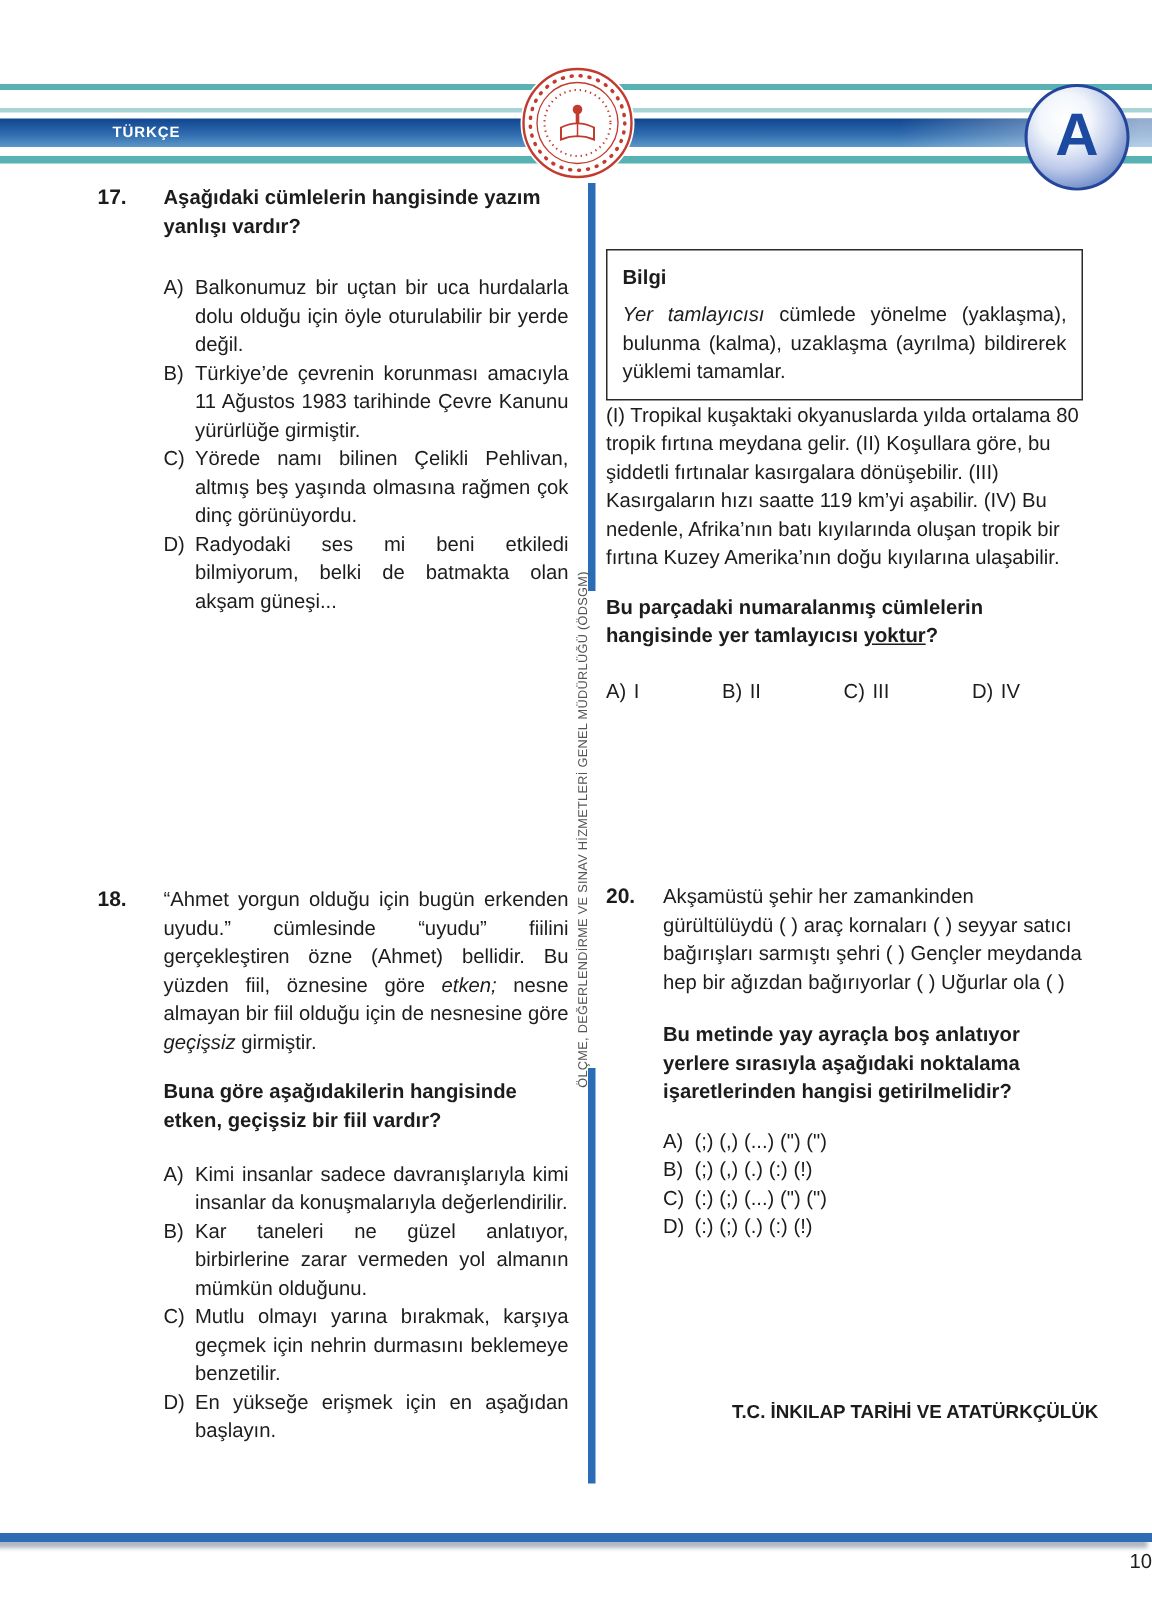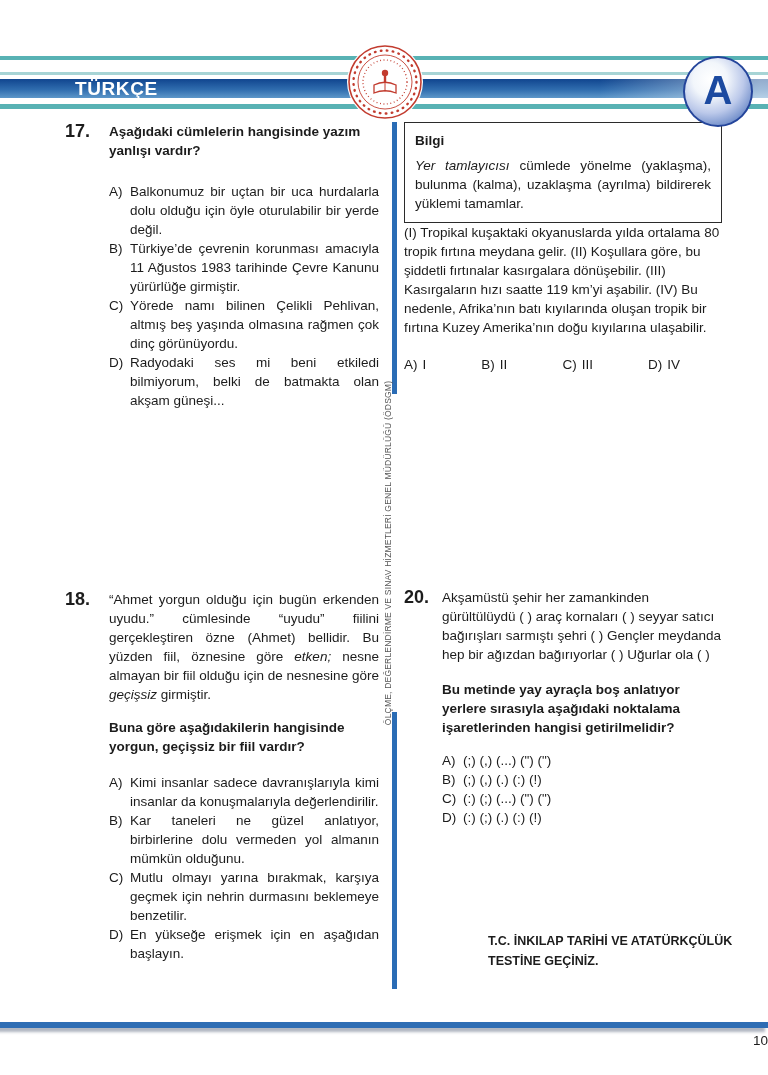--- a/index.html
+++ b/index.html
@@ -16,58 +16,58 @@
   .band {
     position:absolute; left:0; top:79px; width:768px; height:19px;
     background:linear-gradient(to bottom,#10458f 0%,#2f6cae 55%,#5d97c9 100%);
   }
   .band::after{
     content:''; position:absolute; inset:0;
     background:linear-gradient(to right, rgba(255,255,255,0) 78%, rgba(255,255,255,0.55) 99%);
   }
   .subject {
     position:absolute; left:75px; top:50%; transform:translateY(-50%);
-    color:#fff; font-weight:bold; font-size:19px; letter-spacing:0.6px; z-index:2;
+    color:#fff; font-weight:bold; font-size:10px; letter-spacing:0.6px; z-index:2;
   }
   .logo-wrap {
     position:absolute; left:347px; top:44px; width:76px; height:76px;
     background:#fff; border-radius:50%; z-index:5;
     display:flex; align-items:center; justify-content:center;
   }
   .badge {
     position:absolute; left:683px; top:56px; width:70px; height:71px; z-index:5;
     border-radius:50%; box-sizing:border-box; border:2px solid #24459b;
     background:radial-gradient(circle at 38% 32%, #ffffff 0%, #f2f6fb 28%, #bcc9ea 55%, #7390cb 78%, #3c5da8 100%);
     display:flex; align-items:center; justify-content:center;
   }
   .badge span { font-size:40px; font-weight:bold; color:#1c4aa0; line-height:1; margin-top:-3px; }
 
   
   .q { position:absolute; display:flex; font-size:13.5px; line-height:19px; }
-  .qnum { font-weight:bold; font-size:18px; flex:none; }
+  .qnum { font-weight:bold; font-size:14px; flex:none; }
   .qbody { flex:1; }
   #q17 { left:65px;  top:122px; width:314px; }
   #q18 { left:65px;  top:590px; width:314px; }
   #q19 { left:404px; top:122px; width:318px; }
   #q20 { left:404px; top:588px; width:318px; }
   #q17 .qnum, #q18 .qnum { width:44px; }
   #q19 .qnum, #q20 .qnum { width:38px; }
 
   .bold { font-weight:bold; }
   .justify { text-align:justify; }
   em { font-style:italic; }
   .uline { text-decoration:underline; }
 
   .opts { margin-top:22px; }
   .opts-tight { margin-top:17px; }
   .opt { display:flex; }
   .opt .ol { width:21px; flex:none; }
   .opt .ot { flex:1; }
 
-  .infobox { border:1.6px solid #2b2b2b; padding:8px 10px 9px 10px; }
+  .infobox { border:1.6px solid #2b2b2b; padding:8px 10px 9px 10px;margin-top:44px; }
   .infobox .t { font-weight:bold; margin-bottom:6px; }
 
   .para { }
   .qq { font-weight:bold; margin-top:14px; }
 
   .optrow { display:flex; justify-content:space-between; width:276px; margin-top:18px; }
   .optrow .item { display:flex; }
   .optrow .item .ot { margin-left:5px; }
 
   
@@ -151,29 +151,29 @@
       </div>
     </div>
   </div>
 
   <div class="q" id="q18">
     <div class="qnum">18.</div>
     <div class="qbody">
       <div class="justify">
         <span>“Ahmet yorgun olduğu için bugün erkenden uyudu.” cümlesinde “uyudu” fiilini gerçekleştiren özne (Ahmet) bellidir. Bu yüzden fiil, öznesine göre </span><em>etken;</em><span> nesne almayan bir fiil olduğu için de nesnesine göre </span><em>geçişsiz</em><span> girmiştir.</span>
       </div>
-      <div class="qq">Buna göre aşağıdakilerin hangisinde yorgun, geçişsiz bir fiil vardır?</div>
+      <div class="qq">Buna göre aşağıdakilerin hangisinde etken, geçişsiz bir fiil vardır?</div>
       <div class="opts opts-tight">
         <div class="opt">
           <span class="ol">A)</span>
           <span class="ot justify">Kimi insanlar sadece davranışlarıyla kimi insanlar da konuşmalarıyla değerlendirilir.</span>
         </div>
         <div class="opt">
           <span class="ol">B)</span>
-          <span class="ot justify">Kar taneleri ne güzel anlatıyor, birbirlerine dolu vermeden yol almanın mümkün olduğunu.</span>
+          <span class="ot justify">Kar taneleri ne güzel anlatıyor, birbirlerine zarar vermeden yol almanın mümkün olduğunu.</span>
         </div>
         <div class="opt">
           <span class="ol">C)</span>
           <span class="ot justify">Mutlu olmayı yarına bırakmak, karşıya geçmek için nehrin durmasını beklemeye benzetilir.</span>
         </div>
         <div class="opt">
           <span class="ol">D)</span>
           <span class="ot justify">En yükseğe erişmek için en aşağıdan başlayın.</span>
         </div>
       </div>
@@ -182,20 +182,23 @@
 
   <div class="q" id="q19">
     <div class="qbody">
       <div class="infobox">
         <div class="t">Bilgi</div>
         <div class="justify">
           <em>Yer tamlayıcısı</em><span> cümlede yönelme (yaklaşma), bulunma (kalma), uzaklaşma (ayrılma) bildirerek yüklemi tamamlar.</span>
         </div>
       </div>
       <div class="para">(I) Tropikal kuşaktaki okyanuslarda yılda ortalama 80 tropik fırtına meydana gelir. (II) Koşullara göre, bu şiddetli fırtınalar kasırgalara dönüşebilir. (III) Kasırgaların hızı saatte 119 km’yi aşabilir. (IV) Bu nedenle, Afrika’nın batı kıyılarında oluşan tropik bir fırtına Kuzey Amerika’nın doğu kıyılarına ulaşabilir.</div>
+      <div class="qq">
+        <span>Bu parçadaki numaralanmış cümlelerin hangisinde yer tamlayıcısı </span><span class="uline">yoktur</span><span>?</span>
+      </div>
       <div class="optrow">
         <span class="item">
             <span class="ol2">A)</span>
             <span class="ot">I</span>
           </span>
         <span class="item">
             <span class="ol2">B)</span>
             <span class="ot">II</span>
           </span>
         <span class="item">
@@ -231,19 +234,18 @@
         <div class="opt">
           <span class="ol">D)</span>
           <span class="ot">(:) (;) (.) (:) (!)</span>
         </div>
       </div>
     </div>
   </div>
 
   <div class="endnote">
     <div>T.C. İNKILAP TARİHİ VE ATATÜRKÇÜLÜK</div>
-    <div>TESTİNE GEÇİNİZ.</div>
   </div>
 
   <div class="pagenum">10</div>
   <div class="footer-bar"></div>
 
 </div>
 
 </body></html>

